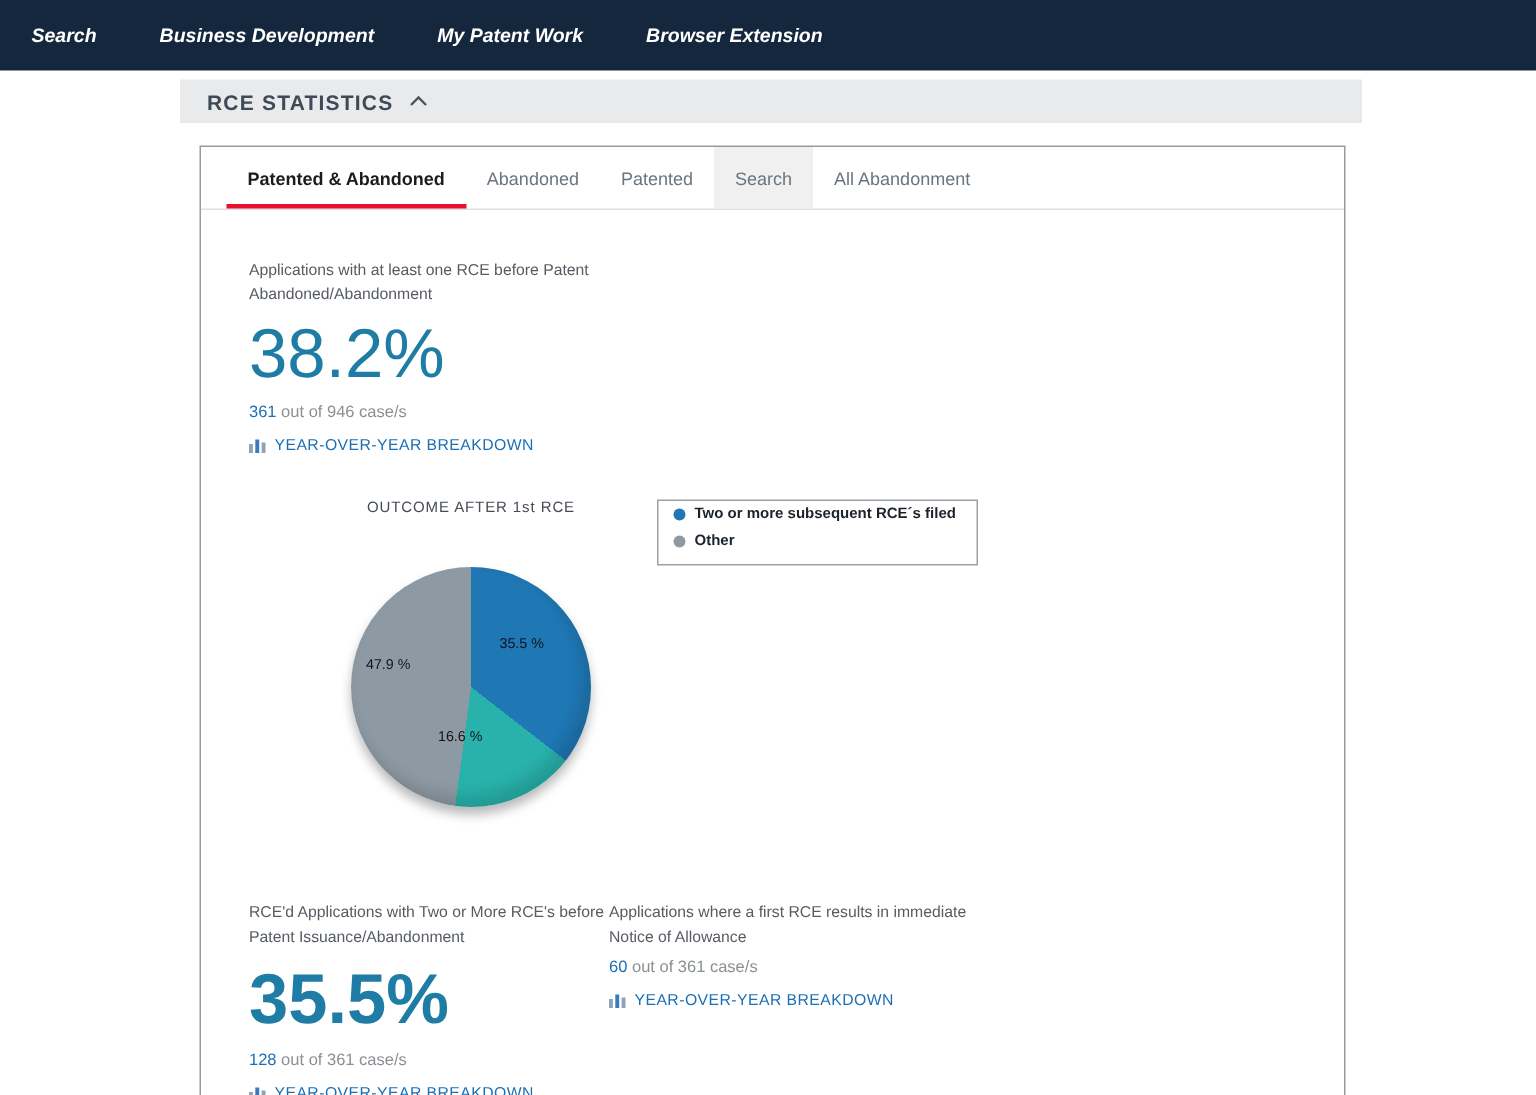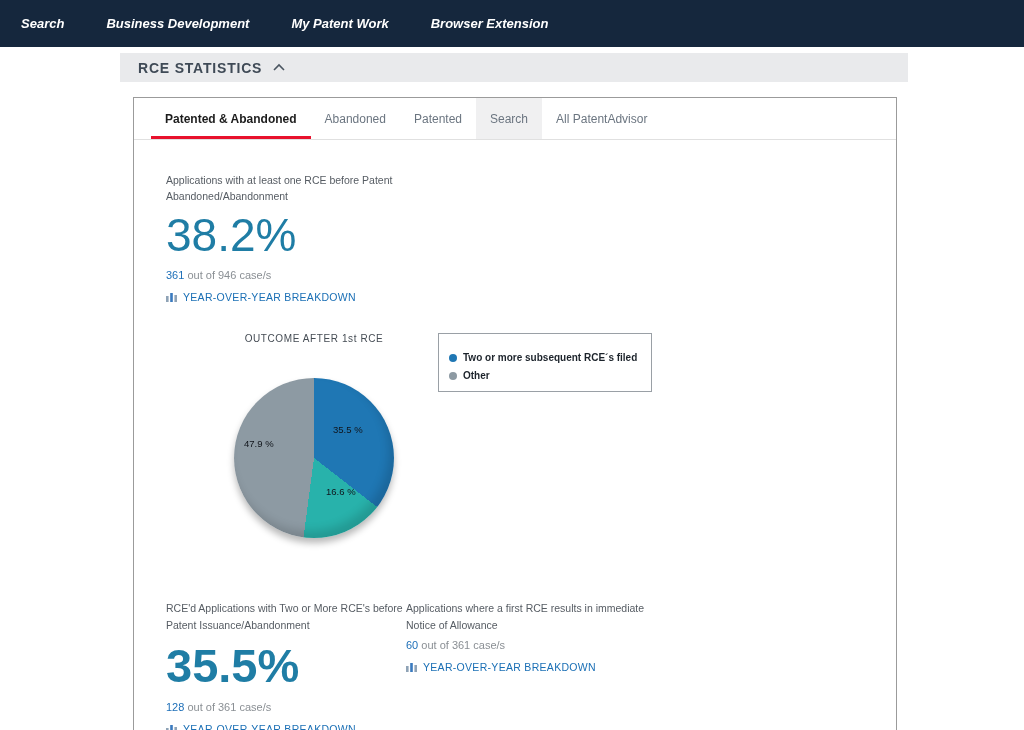--- a/index.html
+++ b/index.html
@@ -41,23 +41,23 @@
   .stat-link { display:flex; align-items:center; gap:5px; font-size:10.5px; letter-spacing:.3px; color:#1a6fb5; cursor:pointer; text-decoration:none; }
 
   
   .chart-section { display:flex; margin:30px 0 0 100px; }
   .pie-col { display:flex; flex-direction:column; align-items:center; width:160px; }
   .chart-title { font-size:10px; color:#454c54; letter-spacing:.6px; white-space:nowrap; margin-bottom:34px; }
   .pie-wrap { position:relative; width:160px; height:160px; }
   .pie { width:160px; height:160px; border-radius:50%; box-shadow:0 5px 7px rgba(0,0,0,.28), inset -5px -7px 10px rgba(0,0,0,.14); }
   .slice-label { position:absolute; font-size:9.5px; color:#10141a; white-space:nowrap; }
   .sl-0 { left:99px; top:46px; }
-  .sl-1 { left:92px; top:108px; }
+  .sl-1 { left:58px; top:108px; }
   .sl-2 { left:10px; top:60px; }
-  .legend { margin-left:44px; align-self:flex-start; border:1px solid #9aa0a6; background:#ffffff; padding:15px 14px 7px 10px; }
+  .legend { margin-left:44px; align-self:flex-start; border:1px solid #9aa0a6; background:#ffffff; padding:0 14px 7px 10px; }
   .legend-item { display:flex; align-items:center; font-size:10px; font-weight:700; color:#1c232b; line-height:1.75; }
   .legend-dot { width:8px; height:8px; border-radius:50%; margin-right:6px; flex:0 0 auto; }
 
   
   .bottom-stats { display:flex; margin:62px 0 0 32px; }
   .stat-col { width:240px; }
   .stat-col.right { width:290px; }
   .stat-col .stat-desc { width:100%; margin-bottom:6px; }
   .stat-col.right .stat-desc { width:258px; }
   .stat-col .stat-value { font-size:47px;font-weight:bold; }
@@ -83,21 +83,21 @@
   </span>
 </div>
 
 <div class="card">
 
   <div class="tabs">
     <div class="tab active">Patented &amp; Abandoned</div>
     <div class="tab">Abandoned</div>
     <div class="tab">Patented</div>
     <div class="tab highlight">Search</div>
-    <div class="tab">All PatentAdvisor</div>
+    <div class="tab">All Abandonment</div>
   </div>
 
   <div class="stat-main">
     <div class="stat-desc">Applications with at least one RCE before Patent Abandoned/Abandonment</div>
     <div class="stat-value">38.2%</div>
     <div class="stat-count">
       <span class="num">361</span><span class="rest"> out of 946 case/s</span>
     </div>
     <a class="stat-link">
       <svg width="12" height="10" viewBox="0 0 12 10">

